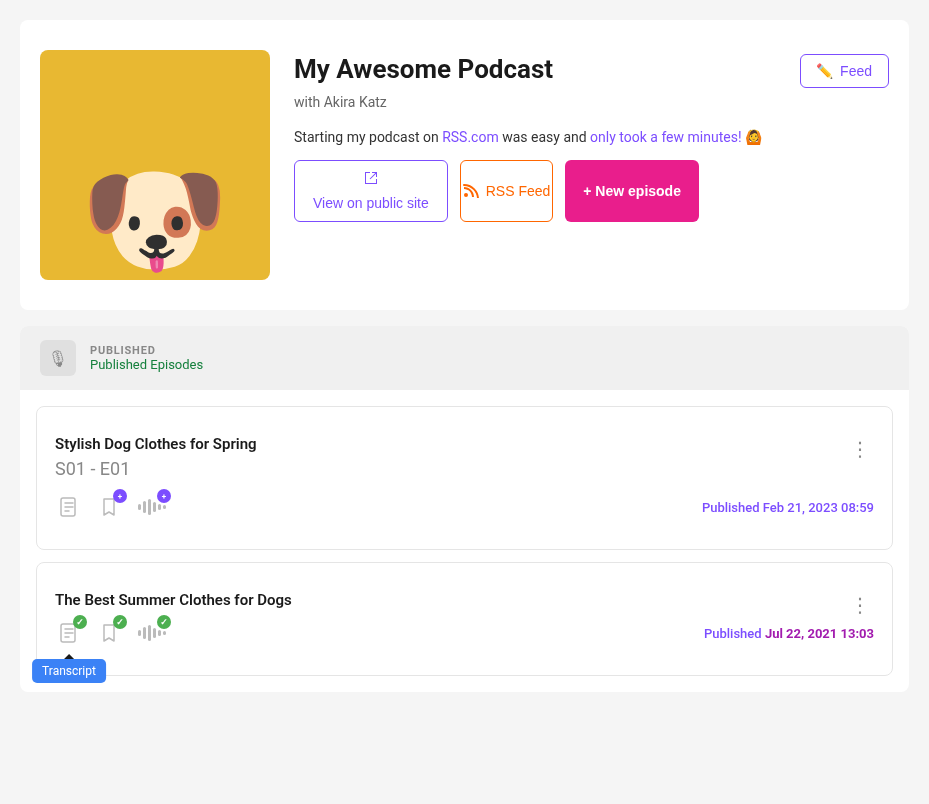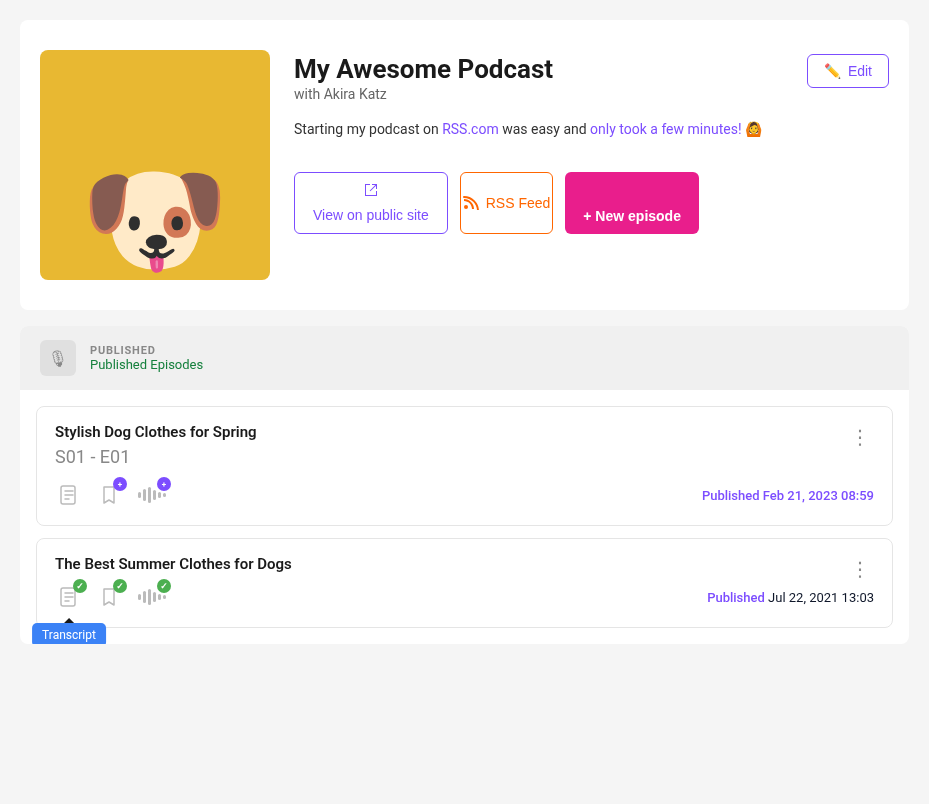--- a/index.html
+++ b/index.html
@@ -30,32 +30,32 @@
     }
     .podcast-info-top {
       display: flex;
       justify-content: space-between;
       align-items: flex-start;
     }
     .podcast-title {
       font-size: 26px;
       font-weight: 700;
       color: #1a1a1a;
-      margin-bottom: 2px;
+      margin-bottom: 10px;
     }
     .podcast-author {
       font-size: 14px;
       color: #666;
       margin-bottom: 16px;
     }
     .podcast-description {
       font-size: 14px;
       color: #333;
       line-height: 1.6;
-      margin-bottom: 32px;
+      margin-bottom: 12px;
     }
     .podcast-description .link {
       color: #7c4dff;
     }
     .edit-button {
       display: flex;
       align-items: center;
       gap: 6px;
       padding: 8px 16px;
       border: 1.5px solid #7c4dff;
@@ -93,21 +93,21 @@
       border: 1.5px solid #ff6600;
       border-radius: 6px;
       background: #fff;
       color: #ff6600;
       font-size: 14px;
       font-weight: 500;
       cursor: pointer;
     }
     .btn-solid-pink {
       display: flex;
-      align-items: flex-end;
+      align-items: center;
       gap: 7px;
       padding: 10px 18px;
       border: none;
       border-radius: 6px;
       background: #e91e8c;
       color: #fff;
       font-size: 14px;
       font-weight: 600;
       cursor: pointer;
     }
@@ -147,21 +147,21 @@
     }
     .episodes-list {
       padding: 16px;
       display: flex;
       flex-direction: column;
       gap: 12px;
     }
     .episode-card {
       border: 1px solid #e5e5e5;
       border-radius: 8px;
-      padding: 16px 18px;
+      padding: 28px 18px;
       background: #fff;
     }
     .episode-card-top {
       display: flex;
       justify-content: space-between;
       align-items: flex-start;
     }
     .episode-title {
       font-size: 15px;
       font-weight: 600;
@@ -282,21 +282,21 @@
 
     <div class="podcast-info">
 
       <div class="podcast-info-top">
         <div>
           <div class="podcast-title">My Awesome Podcast</div>
           <div class="podcast-author">with Akira Katz</div>
         </div>
         <button class="edit-button">
           <span style="font-size:14px;">✏️</span>
-          <span>Edit</span>
+          <span>Feed</span>
         </button>
       </div>
 
       <div class="podcast-description">
         <span>Starting my podcast on </span><span class="link">RSS.com</span><span> was easy and </span><span class="link">only took a few minutes!</span><span> 🙆</span>
       </div>
 
       <div class="action-buttons">
         <button class="btn-outline-purple">
           <span style="font-size:13px; transform:rotate(0deg);">
@@ -420,21 +420,21 @@
                 <rect x="5" y="3" width="3" height="12" rx="1.5" fill="#bbb"></rect>
                 <rect x="10" y="1" width="3" height="16" rx="1.5" fill="#bbb"></rect>
                 <rect x="15" y="4" width="3" height="10" rx="1.5" fill="#bbb"></rect>
                 <rect x="20" y="6" width="3" height="6" rx="1.5" fill="#bbb"></rect>
                 <rect x="25" y="7" width="3" height="4" rx="1.5" fill="#bbb"></rect>
               </svg>
               <span class="badge badge-green" style="top:-4px; right:-2px;">✓</span>
             </div>
           </div>
           <div class="episode-published">
-            <span>Published </span><span style="color:#0f172a; font-weight:400;">Jul 22, 2021 13:03</span>
+            <span>Published </span><span style="color:#a21caf; font-weight:700;">Jul 22, 2021 13:03</span>
           </div>
         </div>
       </div>
 
     </div>
   </div>
 
 </div>
 
 </body></html>

